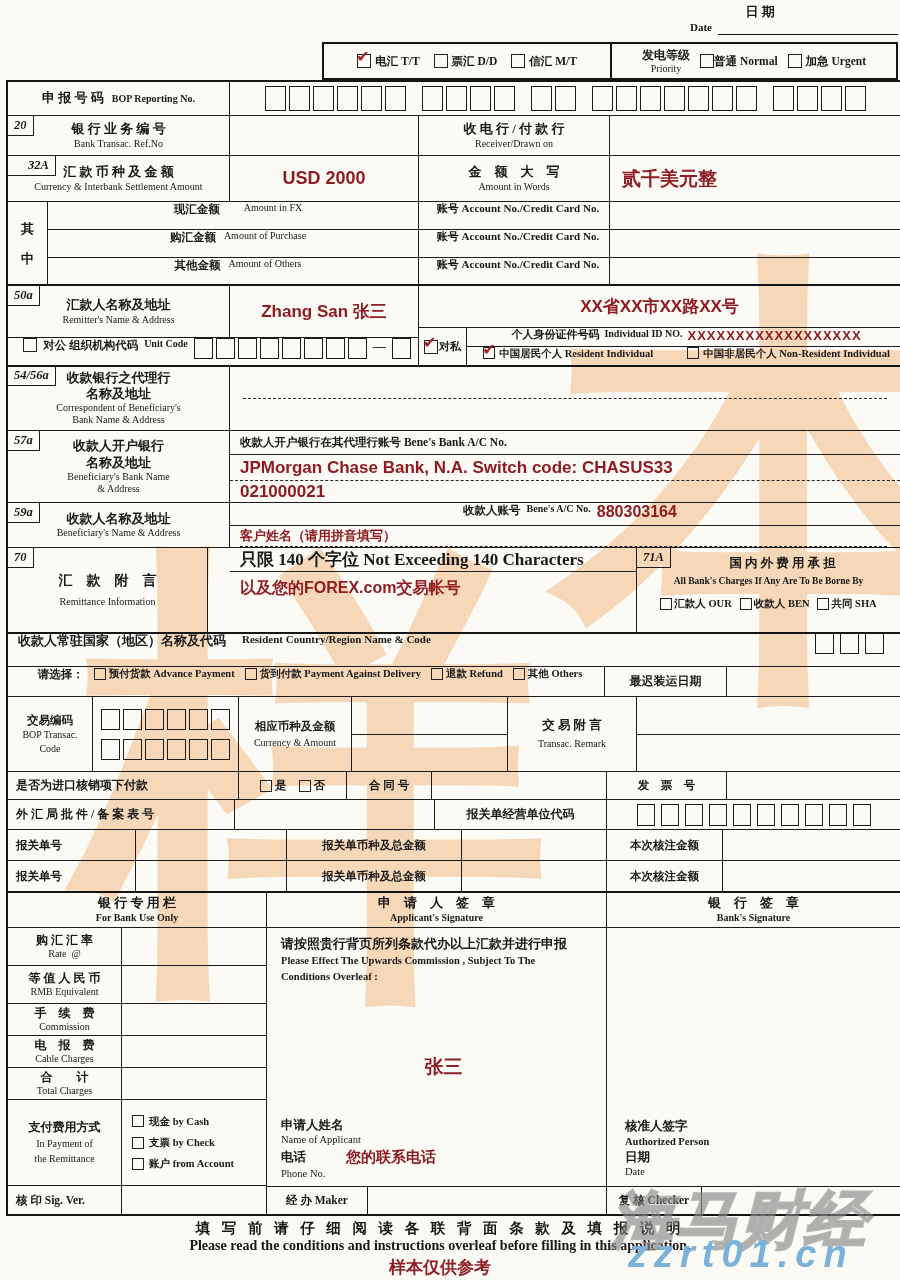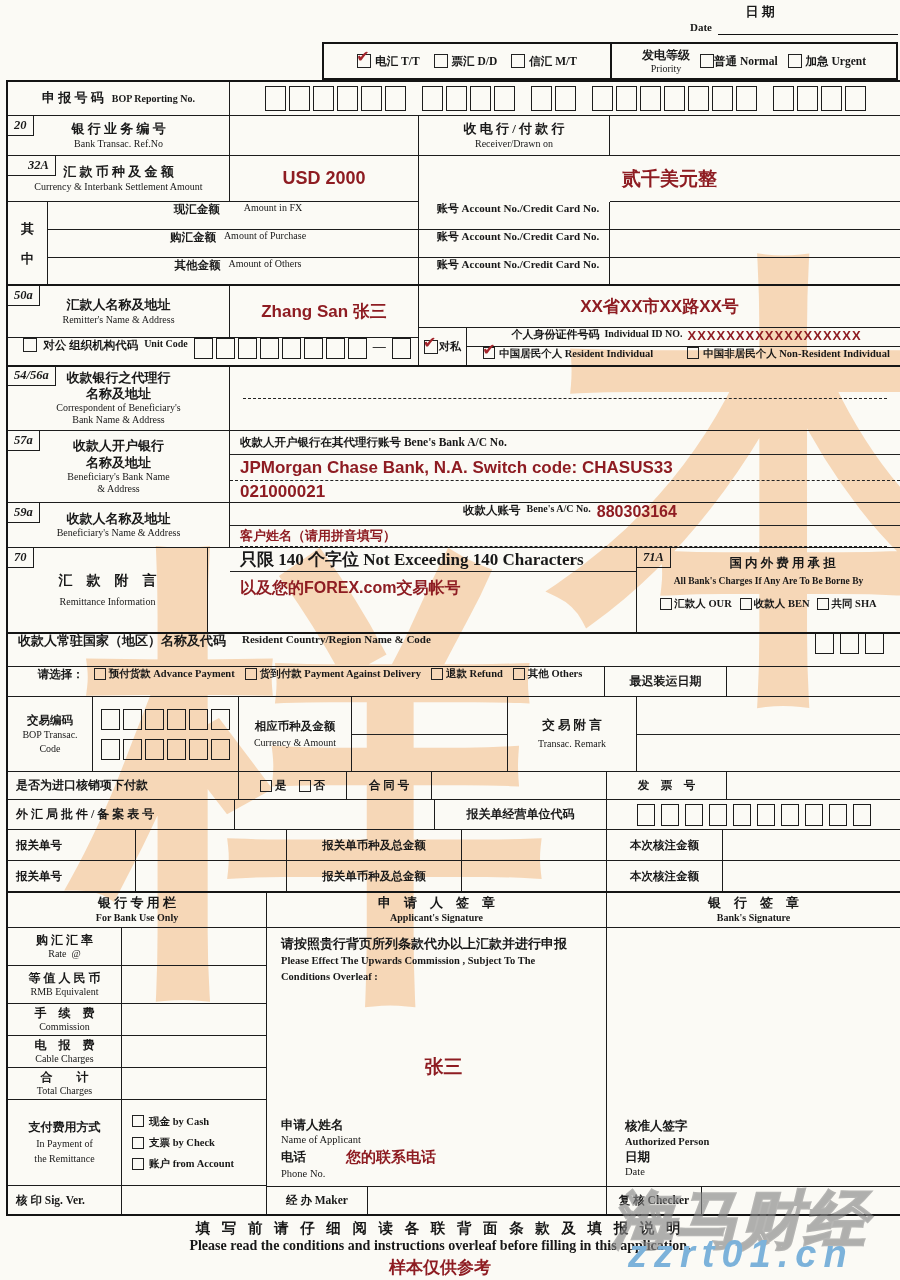--- a/index.html
+++ b/index.html
@@ -132,20 +132,24 @@
     <div class="c bb" style="left:602px;top:34px;width:290px;height:40px;"></div>
 
     <div class="code" style="top:74px;padding-left:20px;">32A</div>
     <div class="c br bb" style="left:0;top:74px;width:222px;height:46px;">
       <span class="cn">汇 款 币 种 及 金 额</span>
       <span class="en">Currency &amp; Interbank Settlement Amount</span>
     </div>
     <div class="c br bb" style="left:222px;top:74px;width:189px;height:46px;">
       <span class="red" style="font-size:18px;">USD 2000</span>
     </div>
+    <div class="c br bb" style="left:411px;top:74px;width:191px;height:46px;">
+      <span class="cn">金　额　大　写</span>
+      <span class="en">Amount in Words</span>
+    </div>
     <div class="c bb lf" style="left:602px;top:74px;width:290px;height:46px;padding-left:12px;">
       <span class="red" style="font-size:19px;">贰千美元整</span>
     </div>
 
     <div class="c br" style="left:0;top:120px;width:40px;height:84px;gap:14px;">
       <span class="cn">其</span>
       <span class="cn">中</span>
     </div>
     <div class="c rw br bb lf" style="left:40px;top:120px;width:371px;height:28px;padding-left:10px;gap:24px;">
       <span class="cn sm">现汇金额</span>

